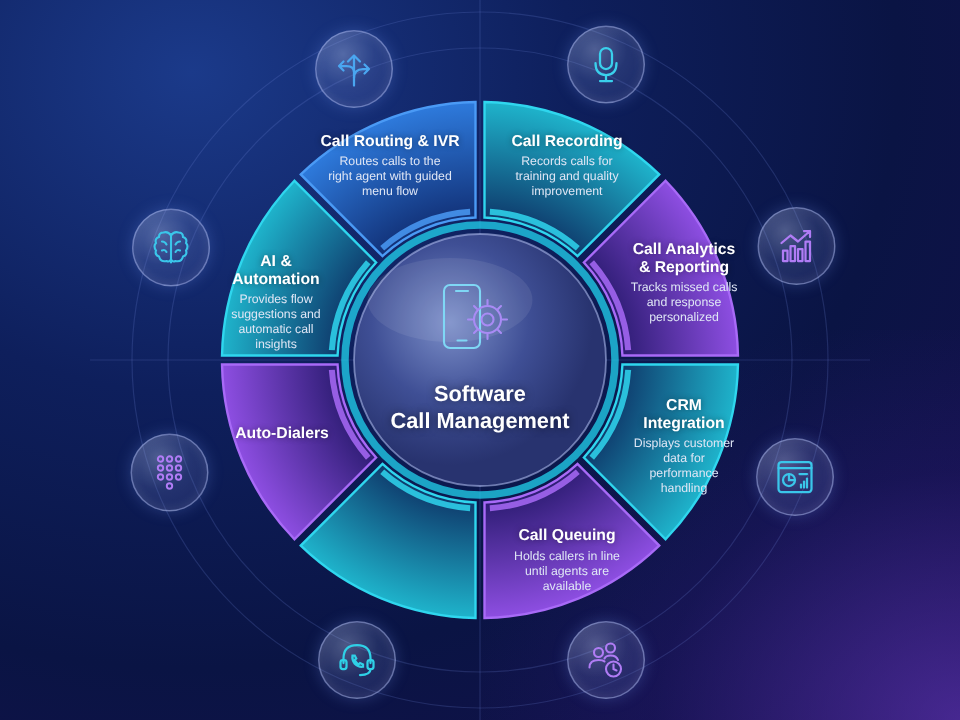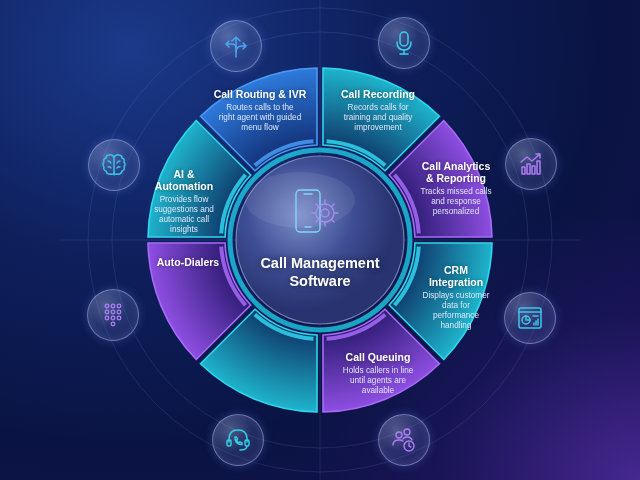--- a/index.html
+++ b/index.html
@@ -107,22 +107,22 @@
       <line x1="335" y1="213" x2="338" y2="213"></line>
       <line x1="316" y1="204" x2="318" y2="206"></line>
       <line x1="332" y1="220" x2="334" y2="222"></line>
       <line x1="334" y1="204" x2="332" y2="206"></line>
       <line x1="318" y1="220" x2="316" y2="222"></line>
     </g>
   </g>
 </svg>
 
 <div class="hub-title">
+  <div>Software</div>
   <div>Call Management</div>
-  <div>Software</div>
 </div>
 
 <div class="seg-text" style="left:208px; top:88px; width:104px;">
   <div class="seg-title">Call Routing &amp; IVR</div>
   <div class="seg-desc">
     <div>Routes calls to the</div>
     <div>right agent with guided</div>
     <div>menu flow</div>
   </div>
 </div>
@@ -166,21 +166,21 @@
   <div class="seg-desc">
     <div>Holds callers in line</div>
     <div>until agents are</div>
     <div>available</div>
   </div>
 </div>
 
 <div class="seg-text" style="left:212px; top:342px; width:100px;">
 </div>
 
-<div class="seg-text" style="left:140px; top:256px; width:96px;">
+<div class="seg-text" style="left:140px; top:283px; width:96px;">
   <div class="seg-title">Auto-Dialers</div>
 </div>
 
 <div class="seg-text" style="left:136px; top:168px; width:96px;">
   <div class="seg-title">
     <div>AI &amp;</div>
     <div>Automation</div>
   </div>
   <div class="seg-desc">
     <div>Provides flow</div>

